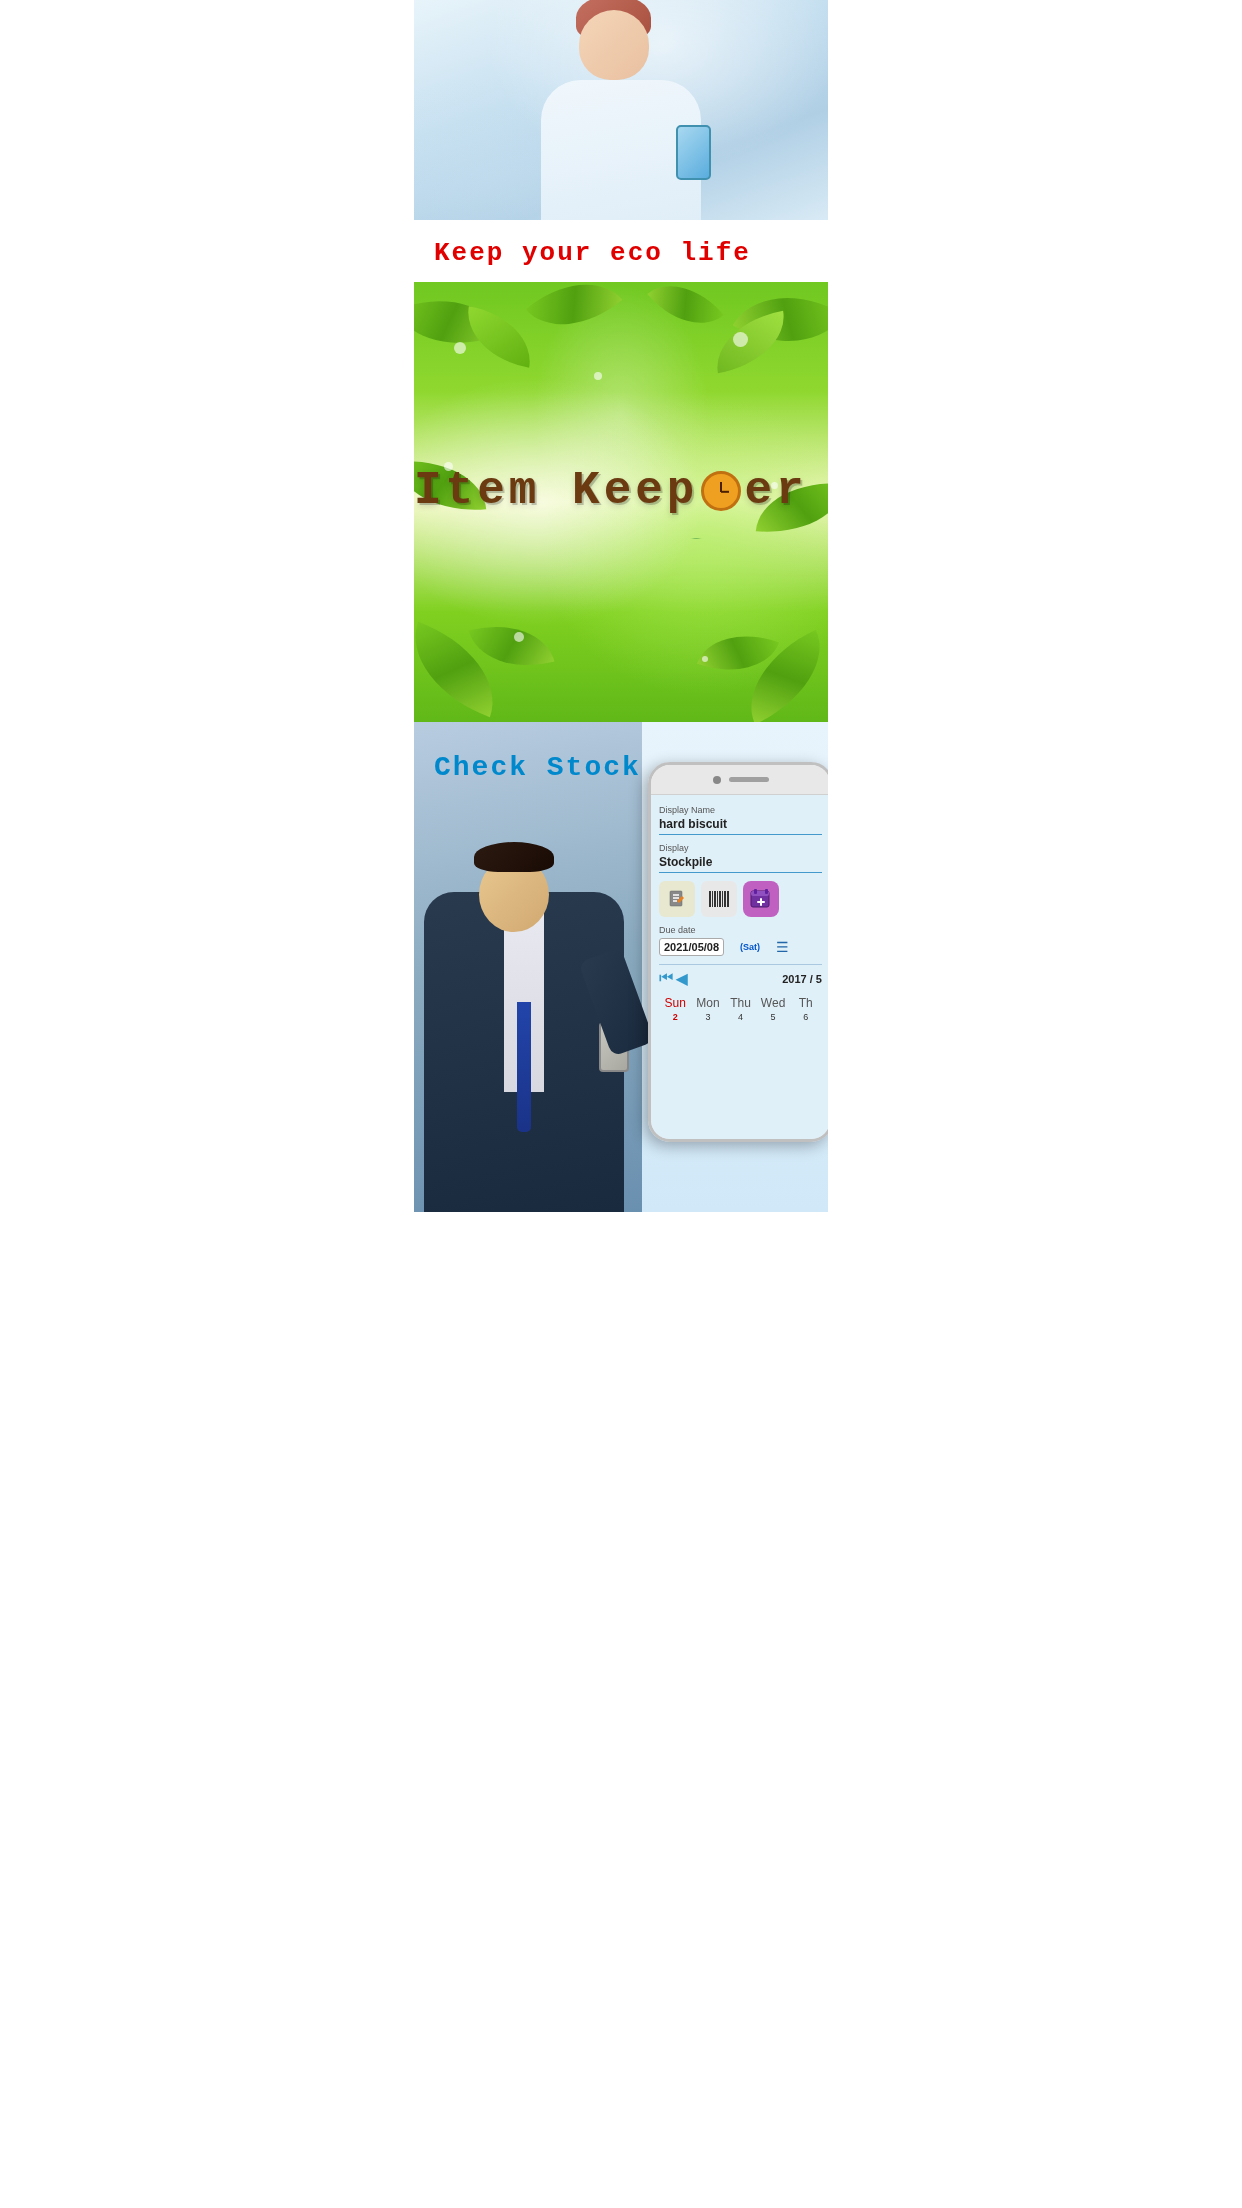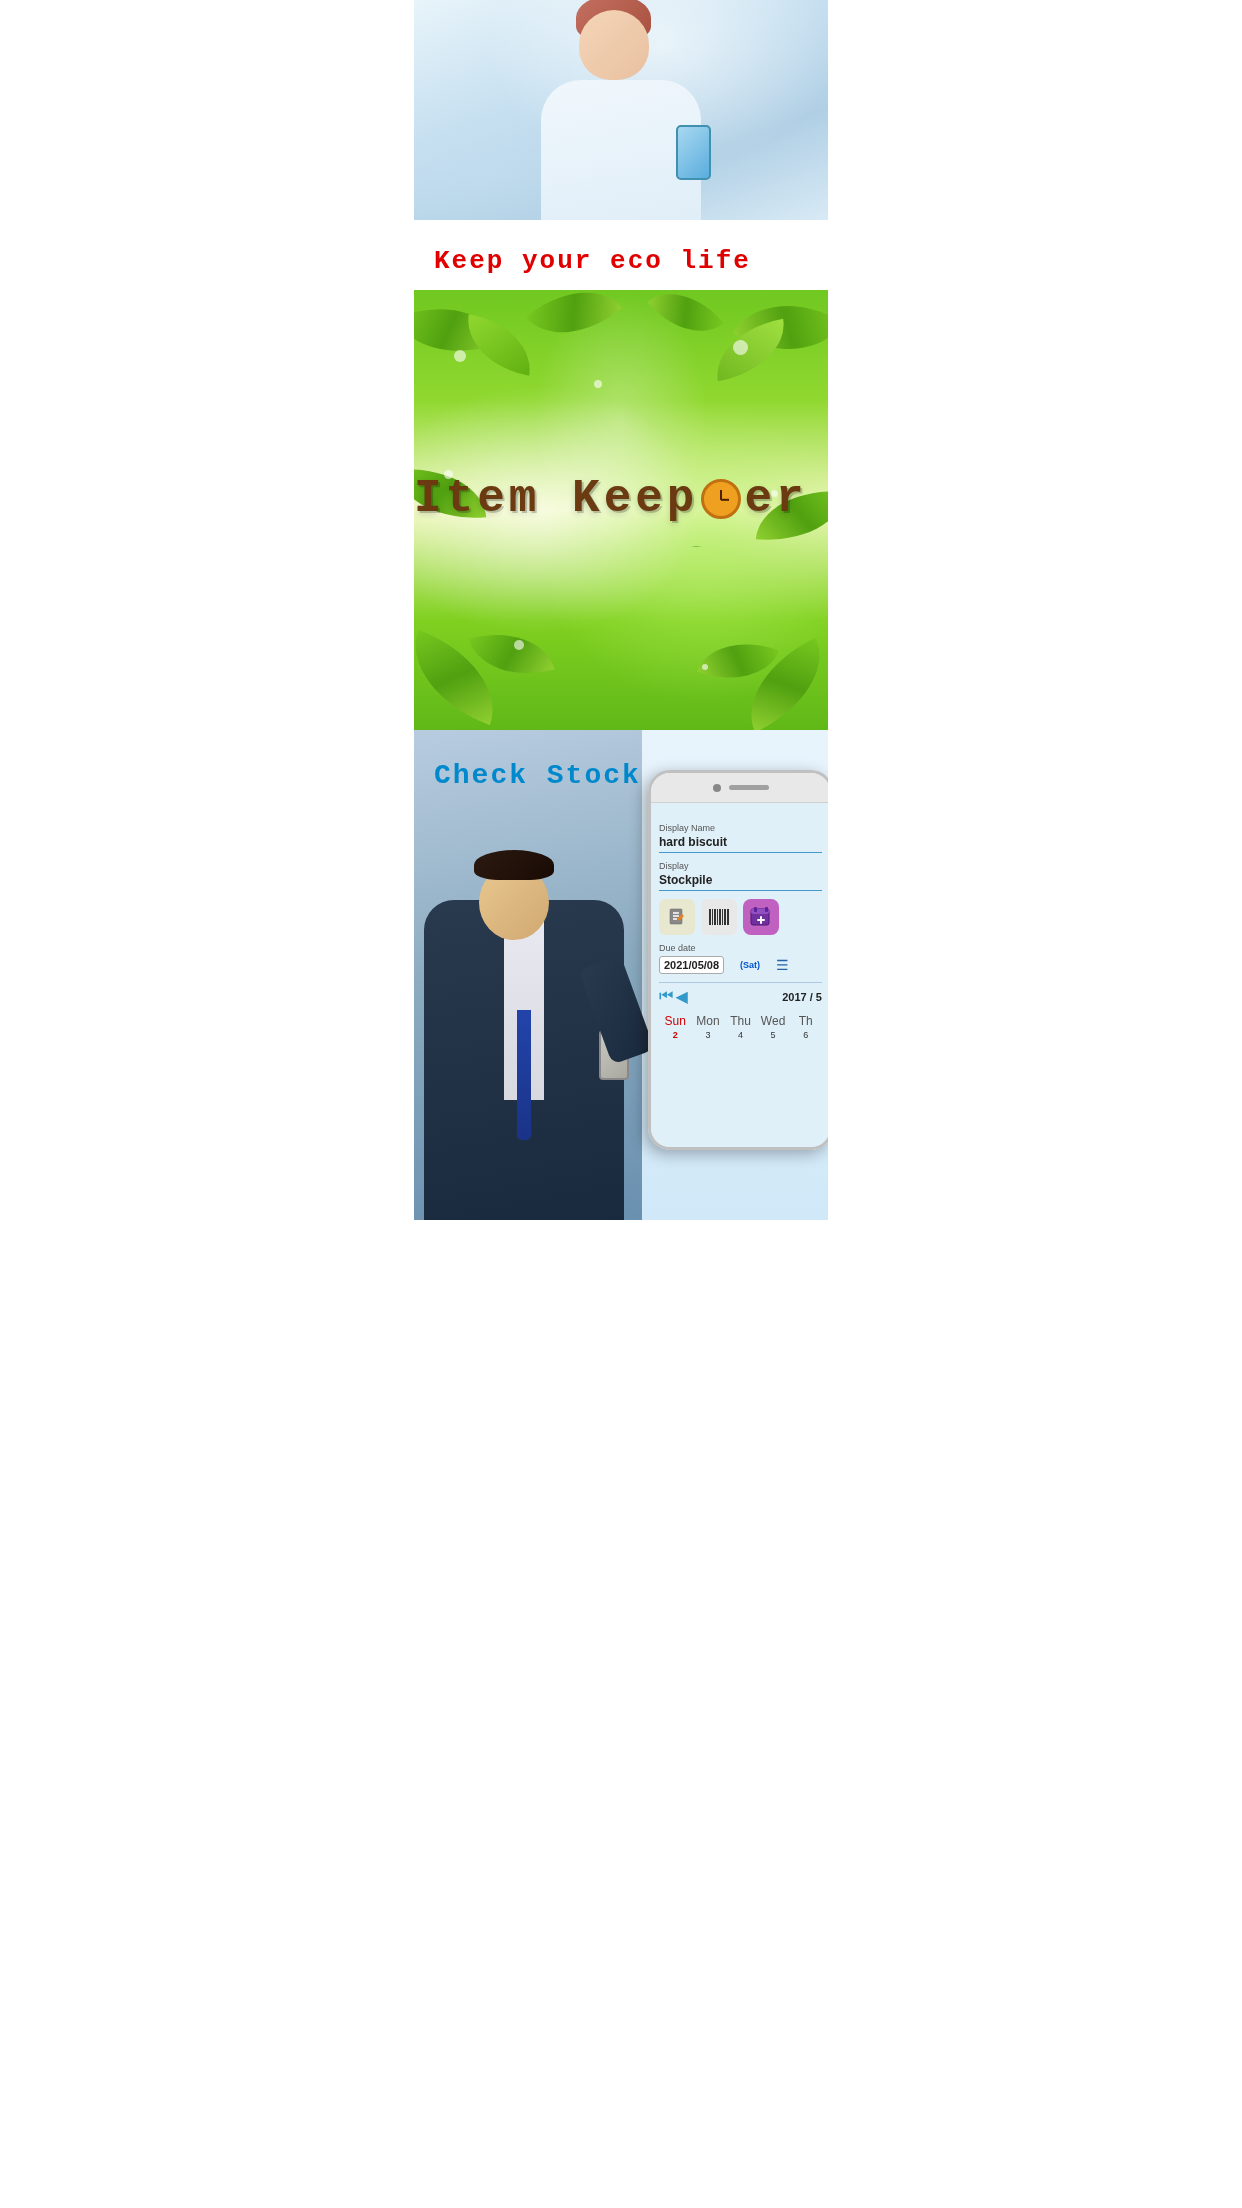--- a/index.html
+++ b/index.html
@@ -81,21 +81,21 @@
       width: 35px;
       height: 55px;
       background: linear-gradient(135deg, #a8d8f0 0%, #5aadde 100%);
       border-radius: 5px;
       border: 2px solid #4090b0;
     }
 
     
     .tagline-section {
       background: #fff;
-      padding: 26px 20px 14px;
+      padding: 18px 20px 14px;
     }
     .tagline-text {
       font-size: 26px;
       font-weight: 900;
       color: #e00000;
       font-family: 'Courier New', monospace;
       letter-spacing: 2px;
     }
 
     
@@ -266,21 +266,21 @@
       border-radius: 50%;
     }
     .phone-speaker {
       width: 40px;
       height: 5px;
       background: #a0a0a0;
       border-radius: 3px;
     }
     .phone-screen {
       background: #e0f0f8;
-      padding: 20px 8px;
+      padding: 10px 8px;
       height: calc(100% - 30px);
     }
     .field-group {
       margin-bottom: 8px;
     }
     .field-label {
       font-size: 9px;
       color: #555;
       font-family: Arial, sans-serif;
       margin-bottom: 2px;

